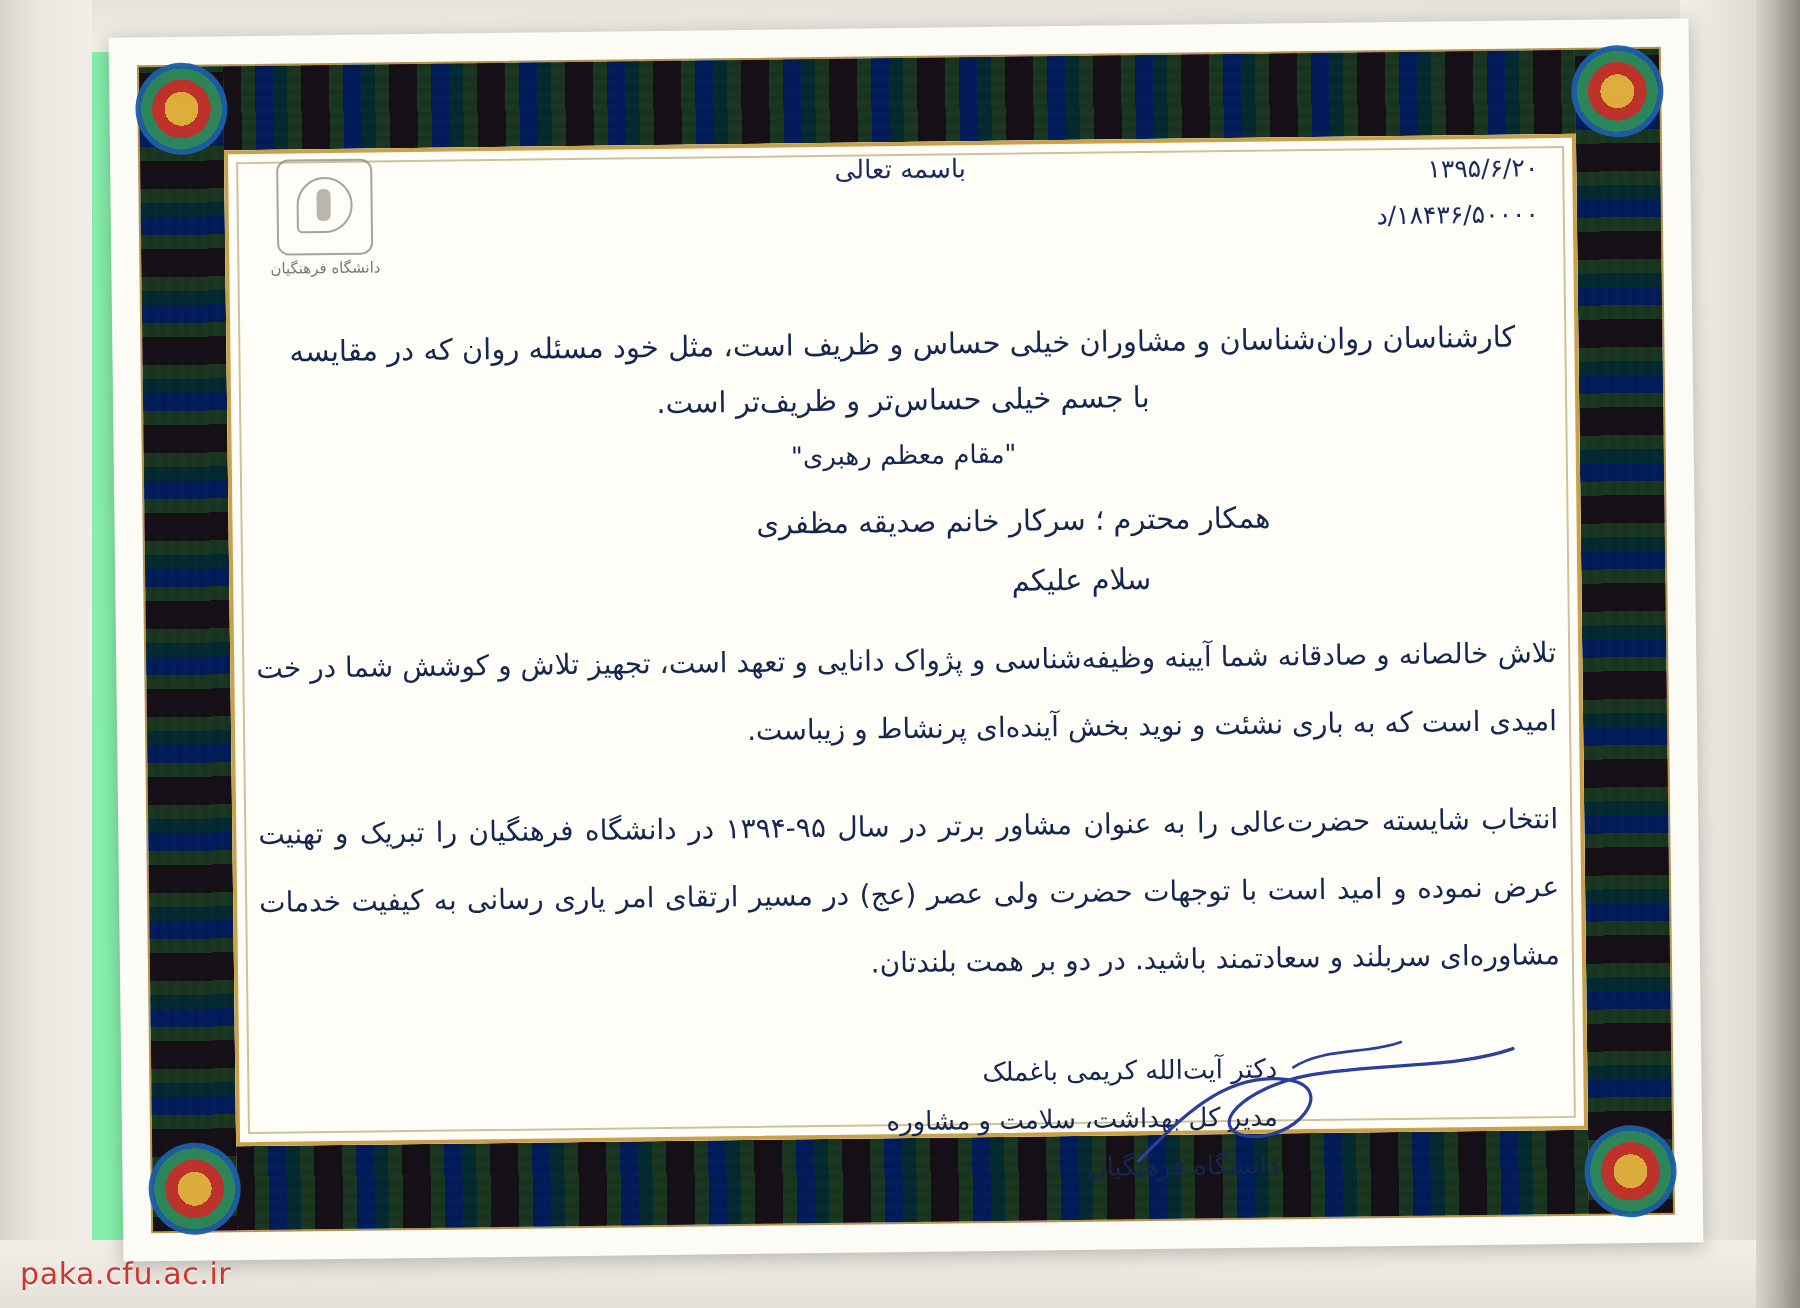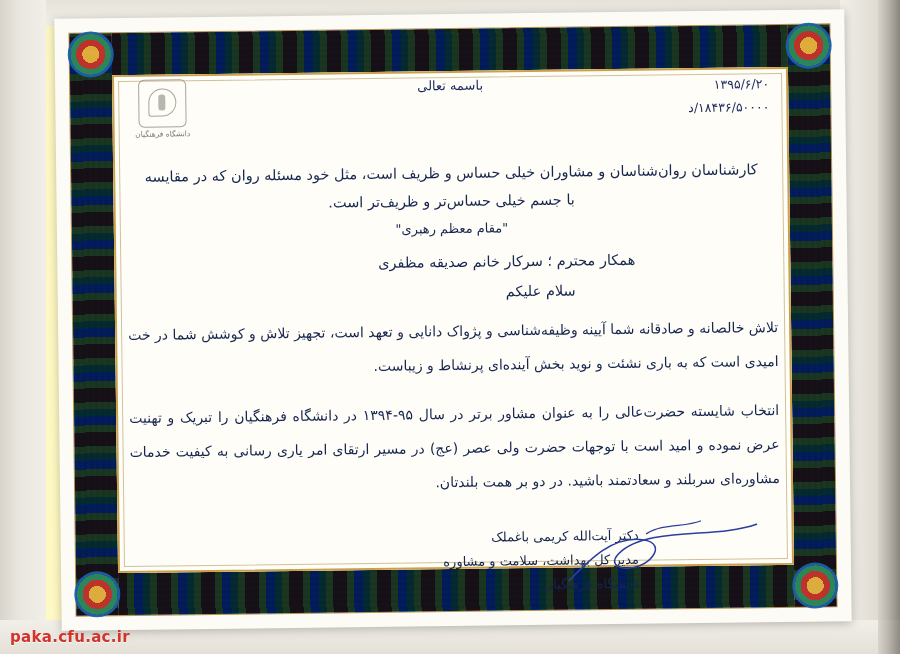--- a/index.html
+++ b/index.html
@@ -12,21 +12,21 @@
     height: 654px;
     overflow: hidden;
     font-family: "DejaVu Sans", sans-serif;
   }
 
   
   #scan-page {
     position: relative;
     width: 900px;
     height: 654px;
-    background: #fef9c3;
+    background: #86efac;
     overflow: hidden;
   }
   
   #scan-shade-left {
     position: absolute; left: 0; top: 0; width: 46px; height: 654px;
     background: linear-gradient(to right, #d8d4cc 0%, #e9e6df 40%, #f2efe9 100%);
   }
   #scan-shade-right {
     position: absolute; right: 0; top: 0; width: 60px; height: 654px;
     background: linear-gradient(to left, #cfcbc2 0%, #e2ded6 45%, #f2efe9 100%);
@@ -255,21 +255,21 @@
     pointer-events: none;
   }
 
   
   #footer-url {
     position: absolute;
     left: 10px;
     bottom: 8px;
     font-family: "DejaVu Sans", sans-serif;
     font-size: 15px;
-    font-weight: bold;
+    font-weight: normal;
     color: #d0342c;
     letter-spacing: .3px;
     text-shadow: 0 1px 0 rgba(255,255,255,.8);
   }
 </style>
 </head>
 <body>
 
 <div id="scan-page">
 

